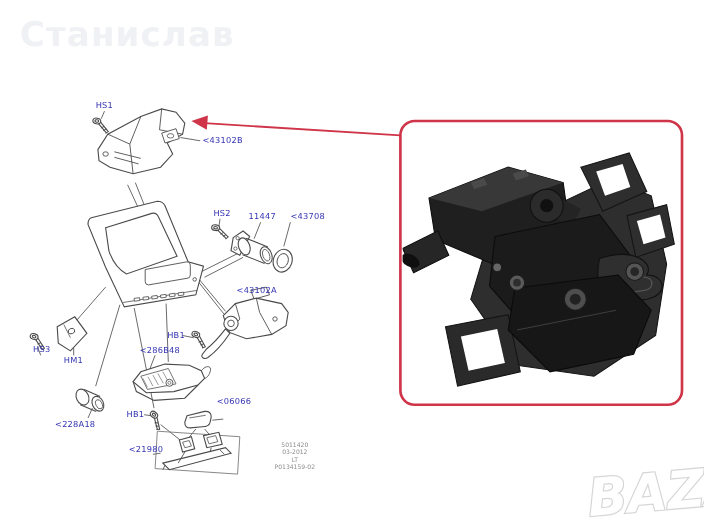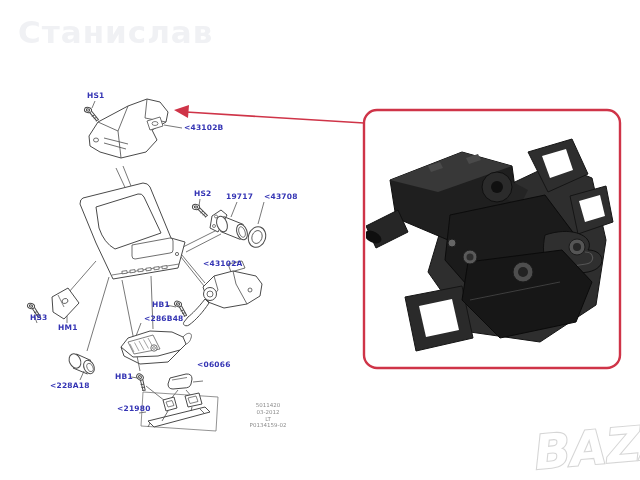--- a/index.html
+++ b/index.html
@@ -6,21 +6,21 @@
   #stage{
     position:relative;width:640px;height:480px;background:#ffffff;
     overflow:hidden;font-family:"DejaVu Sans","Liberation Sans",sans-serif;
   }
   .wm-top{
     position:absolute;left:18px;top:14px;font-size:31px;font-weight:bold;
     color:#f0f1f4;letter-spacing:1px;user-select:none;
   }
   svg{position:absolute;left:0;top:0;}
   .part-label{
-    position:absolute;font-size:7.5px;font-weight:bold;color:#3434b4;
+    position:absolute;font-size:7.5px;font-weight:normal;color:#3434b4;
     letter-spacing:.2px;white-space:nowrap;text-align:right;
   }
   .footnote{
     position:absolute;left:238px;top:402px;width:60px;text-align:center;
     font-size:5.5px;line-height:6.8px;color:#8d8d8d;
   }
   .footnote div{white-space:nowrap;}
 </style>
 </head>
 <body>
@@ -214,25 +214,25 @@
         <circle cx="577" cy="247" r="4" fill="#262626"></circle>
       <circle cx="452" cy="243" r="4" fill="#666666" stroke="#1c1c1c"></circle>
     </g>
 
     <text x="536" y="469" font-size="47" font-weight="bold" font-style="italic" font-family="DejaVu Sans, sans-serif" fill="#ffffff" stroke="#d6d6d6" stroke-width="2.2" paint-order="stroke" transform="rotate(-5 536 469)">BAZÁR</text>
   </svg>
 
   <span class="part-label" style="left:87px;top:91px">HS1</span>
   <span class="part-label" style="left:184px;top:123px">&lt;43102B</span>
   <span class="part-label" style="left:194px;top:189px">HS2</span>
-  <span class="part-label" style="left:226px;top:192px">19717</span>
+  <span class="part-label" style="left:226px;top:192px">11447</span>
   <span class="part-label" style="left:264px;top:192px">&lt;43708</span>
-  <span class="part-label" style="left:203px;top:259px">&lt;43102A</span>
+  <span class="part-label" style="left:215px;top:259px">&lt;43102A</span>
   <span class="part-label" style="left:152px;top:300px">HB1</span>
-  <span class="part-label" style="left:144px;top:314px">&lt;286B48</span>
+  <span class="part-label" style="left:127px;top:314px">&lt;286B48</span>
   <span class="part-label" style="left:30px;top:313px">HS3</span>
   <span class="part-label" style="left:58px;top:323px">HM1</span>
   <span class="part-label" style="left:50px;top:381px">&lt;228A18</span>
   <span class="part-label" style="left:115px;top:372px">HB1</span>
   <span class="part-label" style="left:197px;top:360px">&lt;06066</span>
   <span class="part-label" style="left:117px;top:404px">&lt;21980</span>
 
   <div class="footnote">
     <div>5011420</div>
     <div>03-2012</div>

